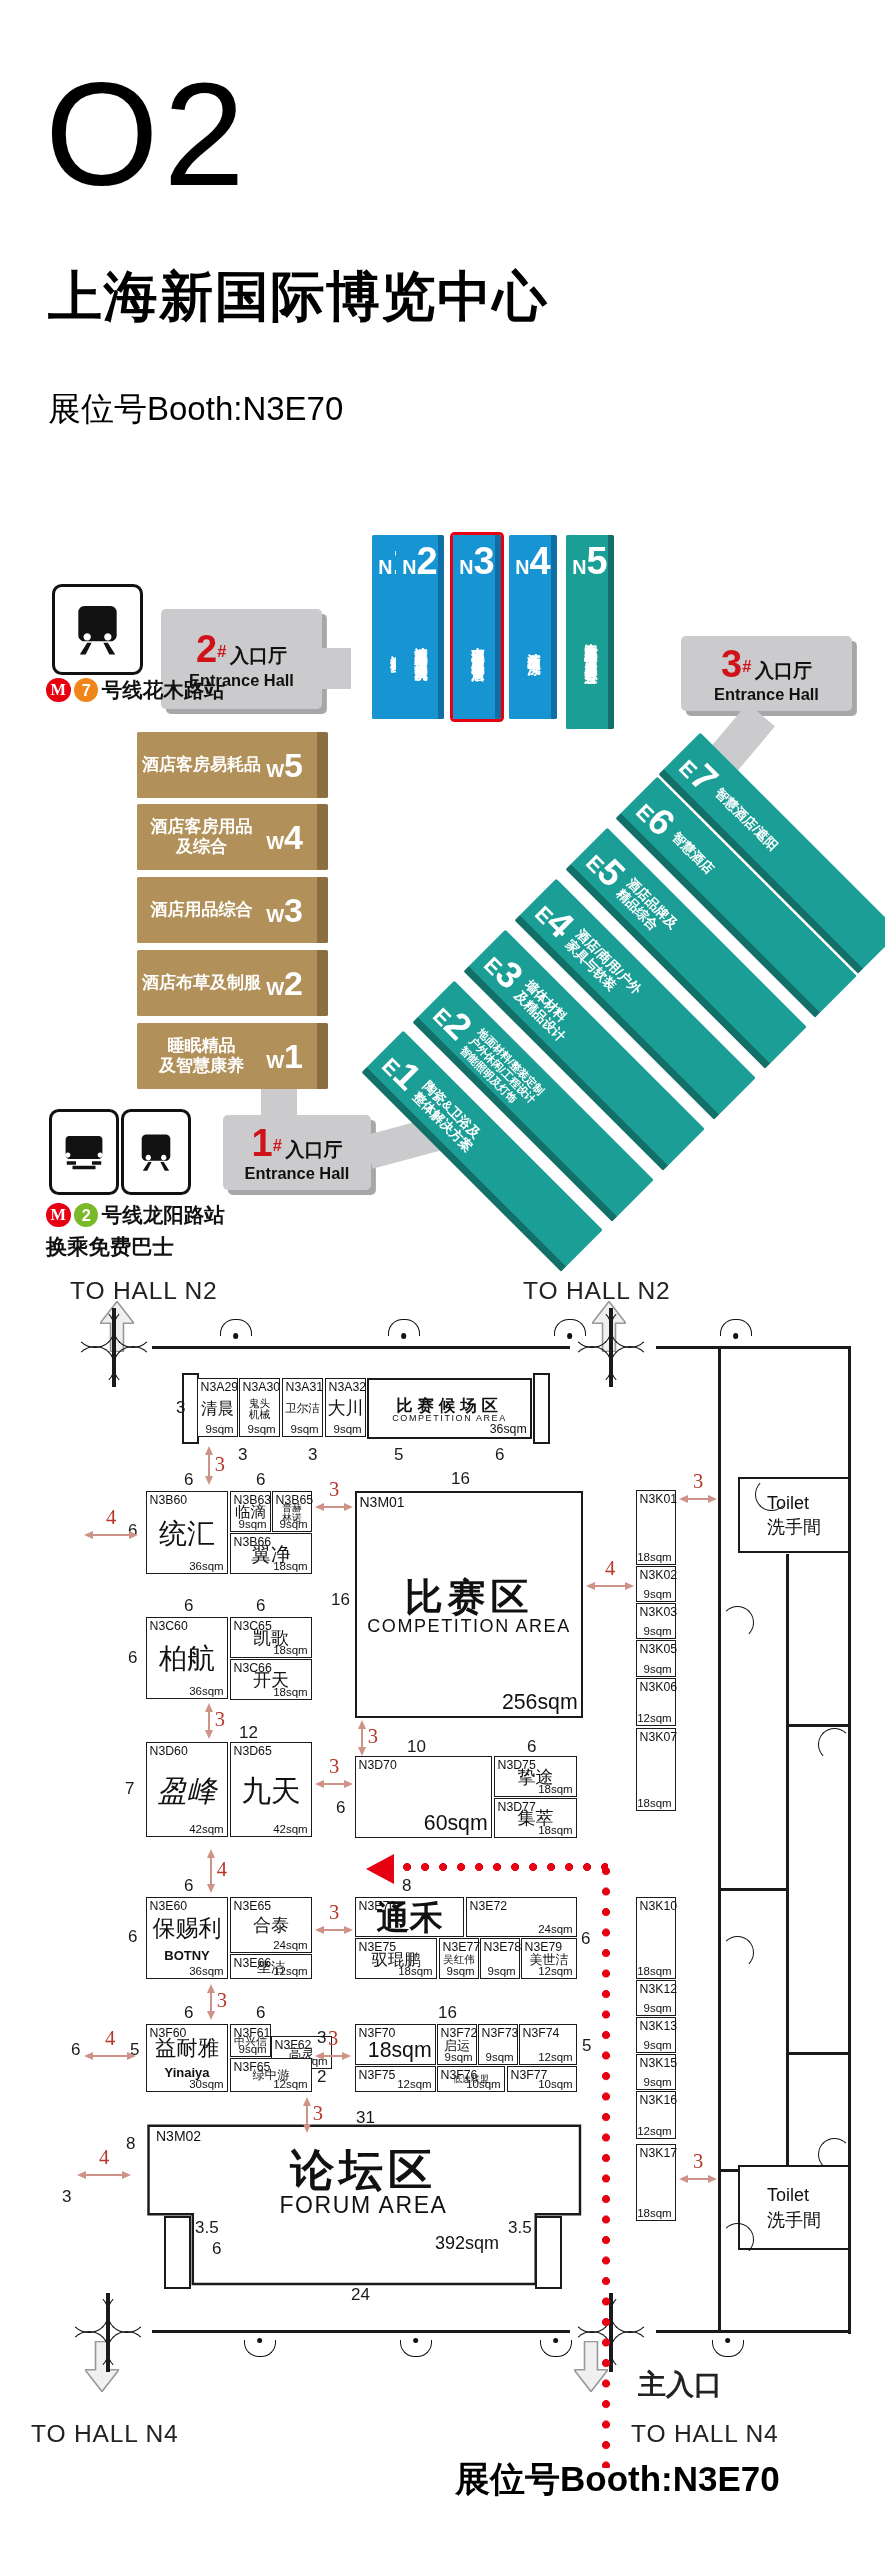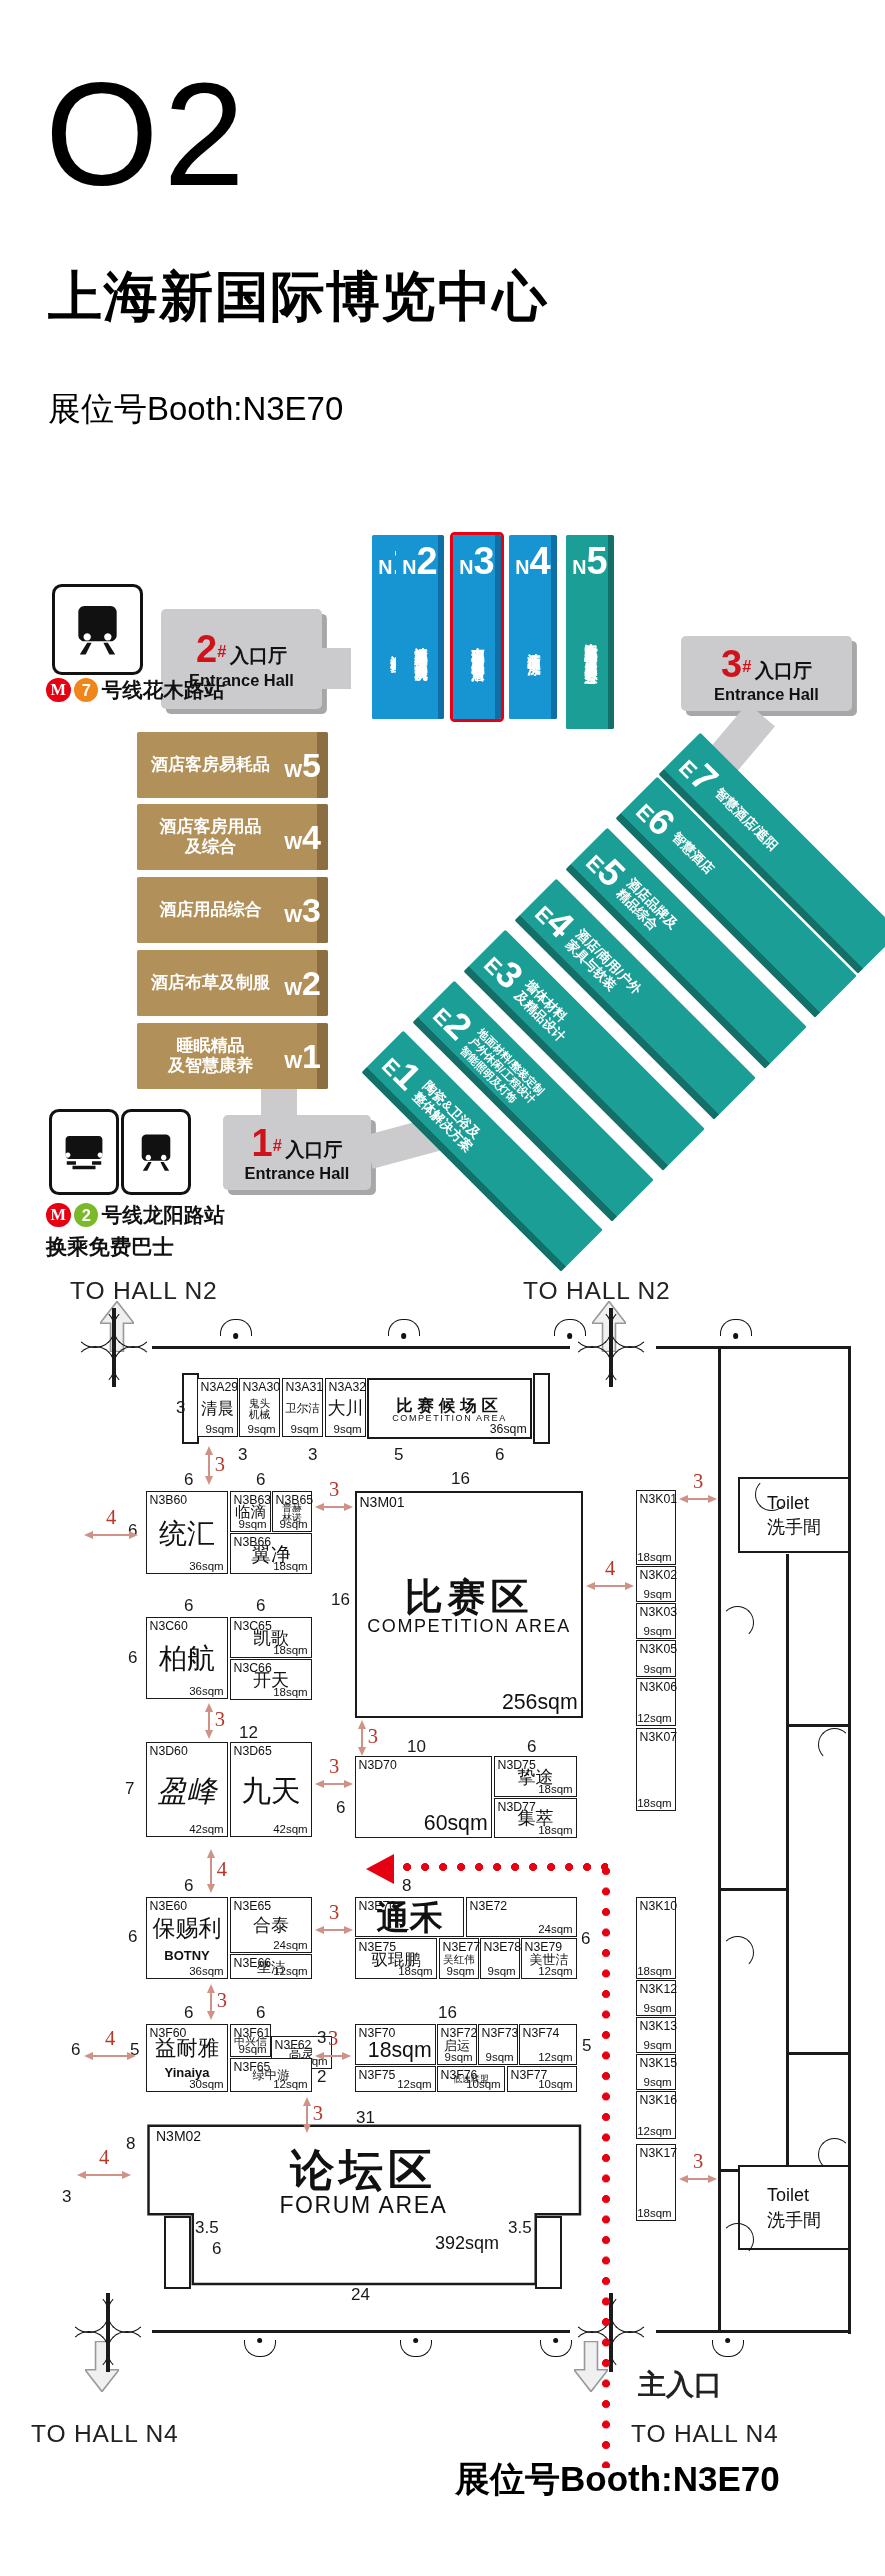--- a/index.html
+++ b/index.html
@@ -12,21 +12,21 @@
   #booth-top{left:48px;top:387px;font-size:33px;font-weight:500;color:#000;}
   
   .nhall{width:48px;height:184px;color:#fff;text-align:center;border-radius:1.6px;}
   .nhall .hd{padding-top:4.9px;font-weight:700;}
   .nhall .hd .l{font-size:19.7px;} .nhall .hd .n{font-size:38px;}
   .vtxt{writing-mode:vertical-rl;margin:3.3px auto 0;height:123px;font-size:13px;font-weight:700;
         line-height:1.3;letter-spacing:0.8px;white-space:pre-line;}
   .n3sel{outline:3.3px solid #e60012;outline-offset:0.8px;}
   .whall{width:191px;height:66px;display:flex;align-items:center;color:#fff;border-radius:1.6px;}
   .whall .lbl{flex:1;text-align:center;font-size:17px;font-weight:700;line-height:1.15;white-space:pre-line;}
-  .whall .hd{padding-right:7px;font-weight:700;}
+  .whall .hd{padding-right:25px;font-weight:700;}
   .whall .hd .l{font-size:19px;} .whall .hd .n{font-size:34px;}
   .ehall{width:262px;height:59px;display:flex;align-items:center;gap:8.2px;padding:0 9.8px;color:#fff;border-radius:1.6px;}
   .ehall .hd{font-weight:700;white-space:nowrap;}
   .ehall .hd .l{font-size:22px;} .ehall .hd .n{font-size:37px;}
   .ehall .lbl{font-size:13px;font-weight:700;line-height:1.15;white-space:pre-line;}
   .flag{background:#cbcbcd;border-radius:4.9px;box-shadow:4.9px 4.9px 0 #a7a7a9;
         display:flex;flex-direction:column;align-items:center;justify-content:center;line-height:1.1;}
   .flag .n1{font-weight:700;color:#d0121b;}
   .flag .n1 .big{font-size:38px;} .flag .n1 sup{font-size:16.4px;}
   .flag .cn{font-size:19px;font-weight:700;color:#111;}

